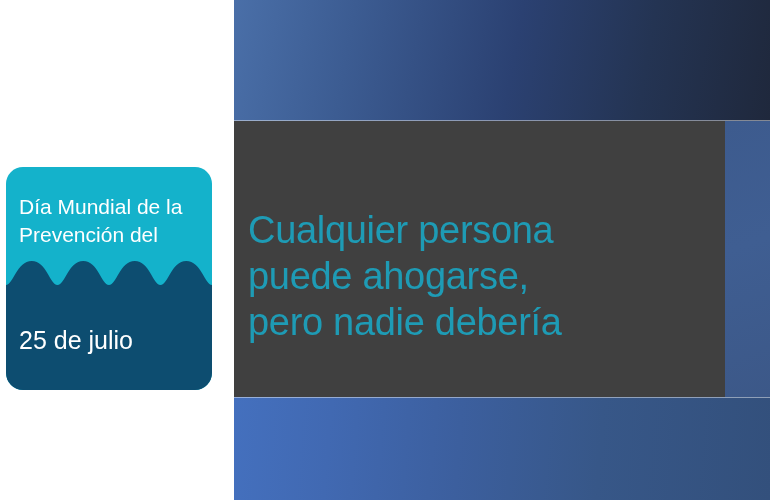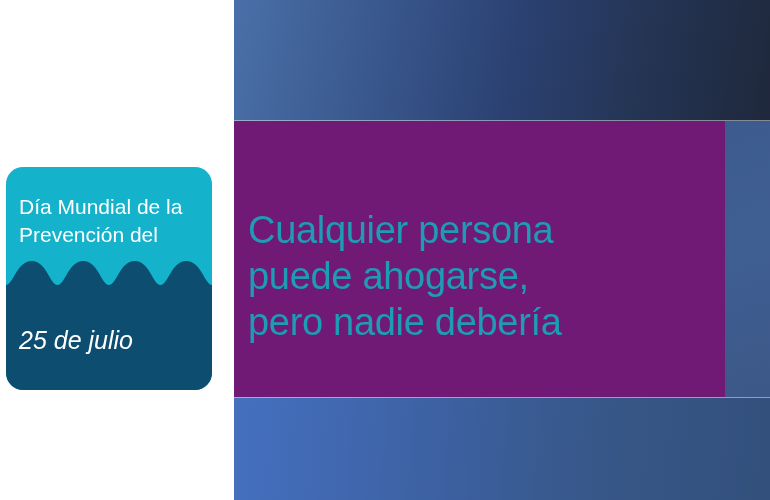--- a/index.html
+++ b/index.html
@@ -54,21 +54,21 @@
   #bg-top::after { bottom: 0; }
   #bg-bottom::before { top: 0; }
 
   
   #card {
     position: absolute;
     left: 234px;
     top: 121px;
     width: 491px;
     height: 276px;
-    background: #701a75;
+    background: #404040;
   }
 
   
   #headline {
     position: absolute;
     left: 14px;
     top: 86px;
     width: 470px;
     color: #1e9bb5;
     font-size: 38px;
@@ -124,21 +124,20 @@
     font-size: 25px;
     line-height: 32px;
     font-weight: 400;
   }
   #badge-date {
     display: block;
     color: #ffffff;
     font-size: 25px;
     line-height: 32px;
     font-weight: 400;
-    font-style: italic;
   }
 </style>
 </head>
 <body>
 
 <div id="poster">
 
   <div id="bg-top" class="bg-block"></div>
   <div id="bg-right" class="bg-block"></div>
   <div id="bg-bottom" class="bg-block"></div>

